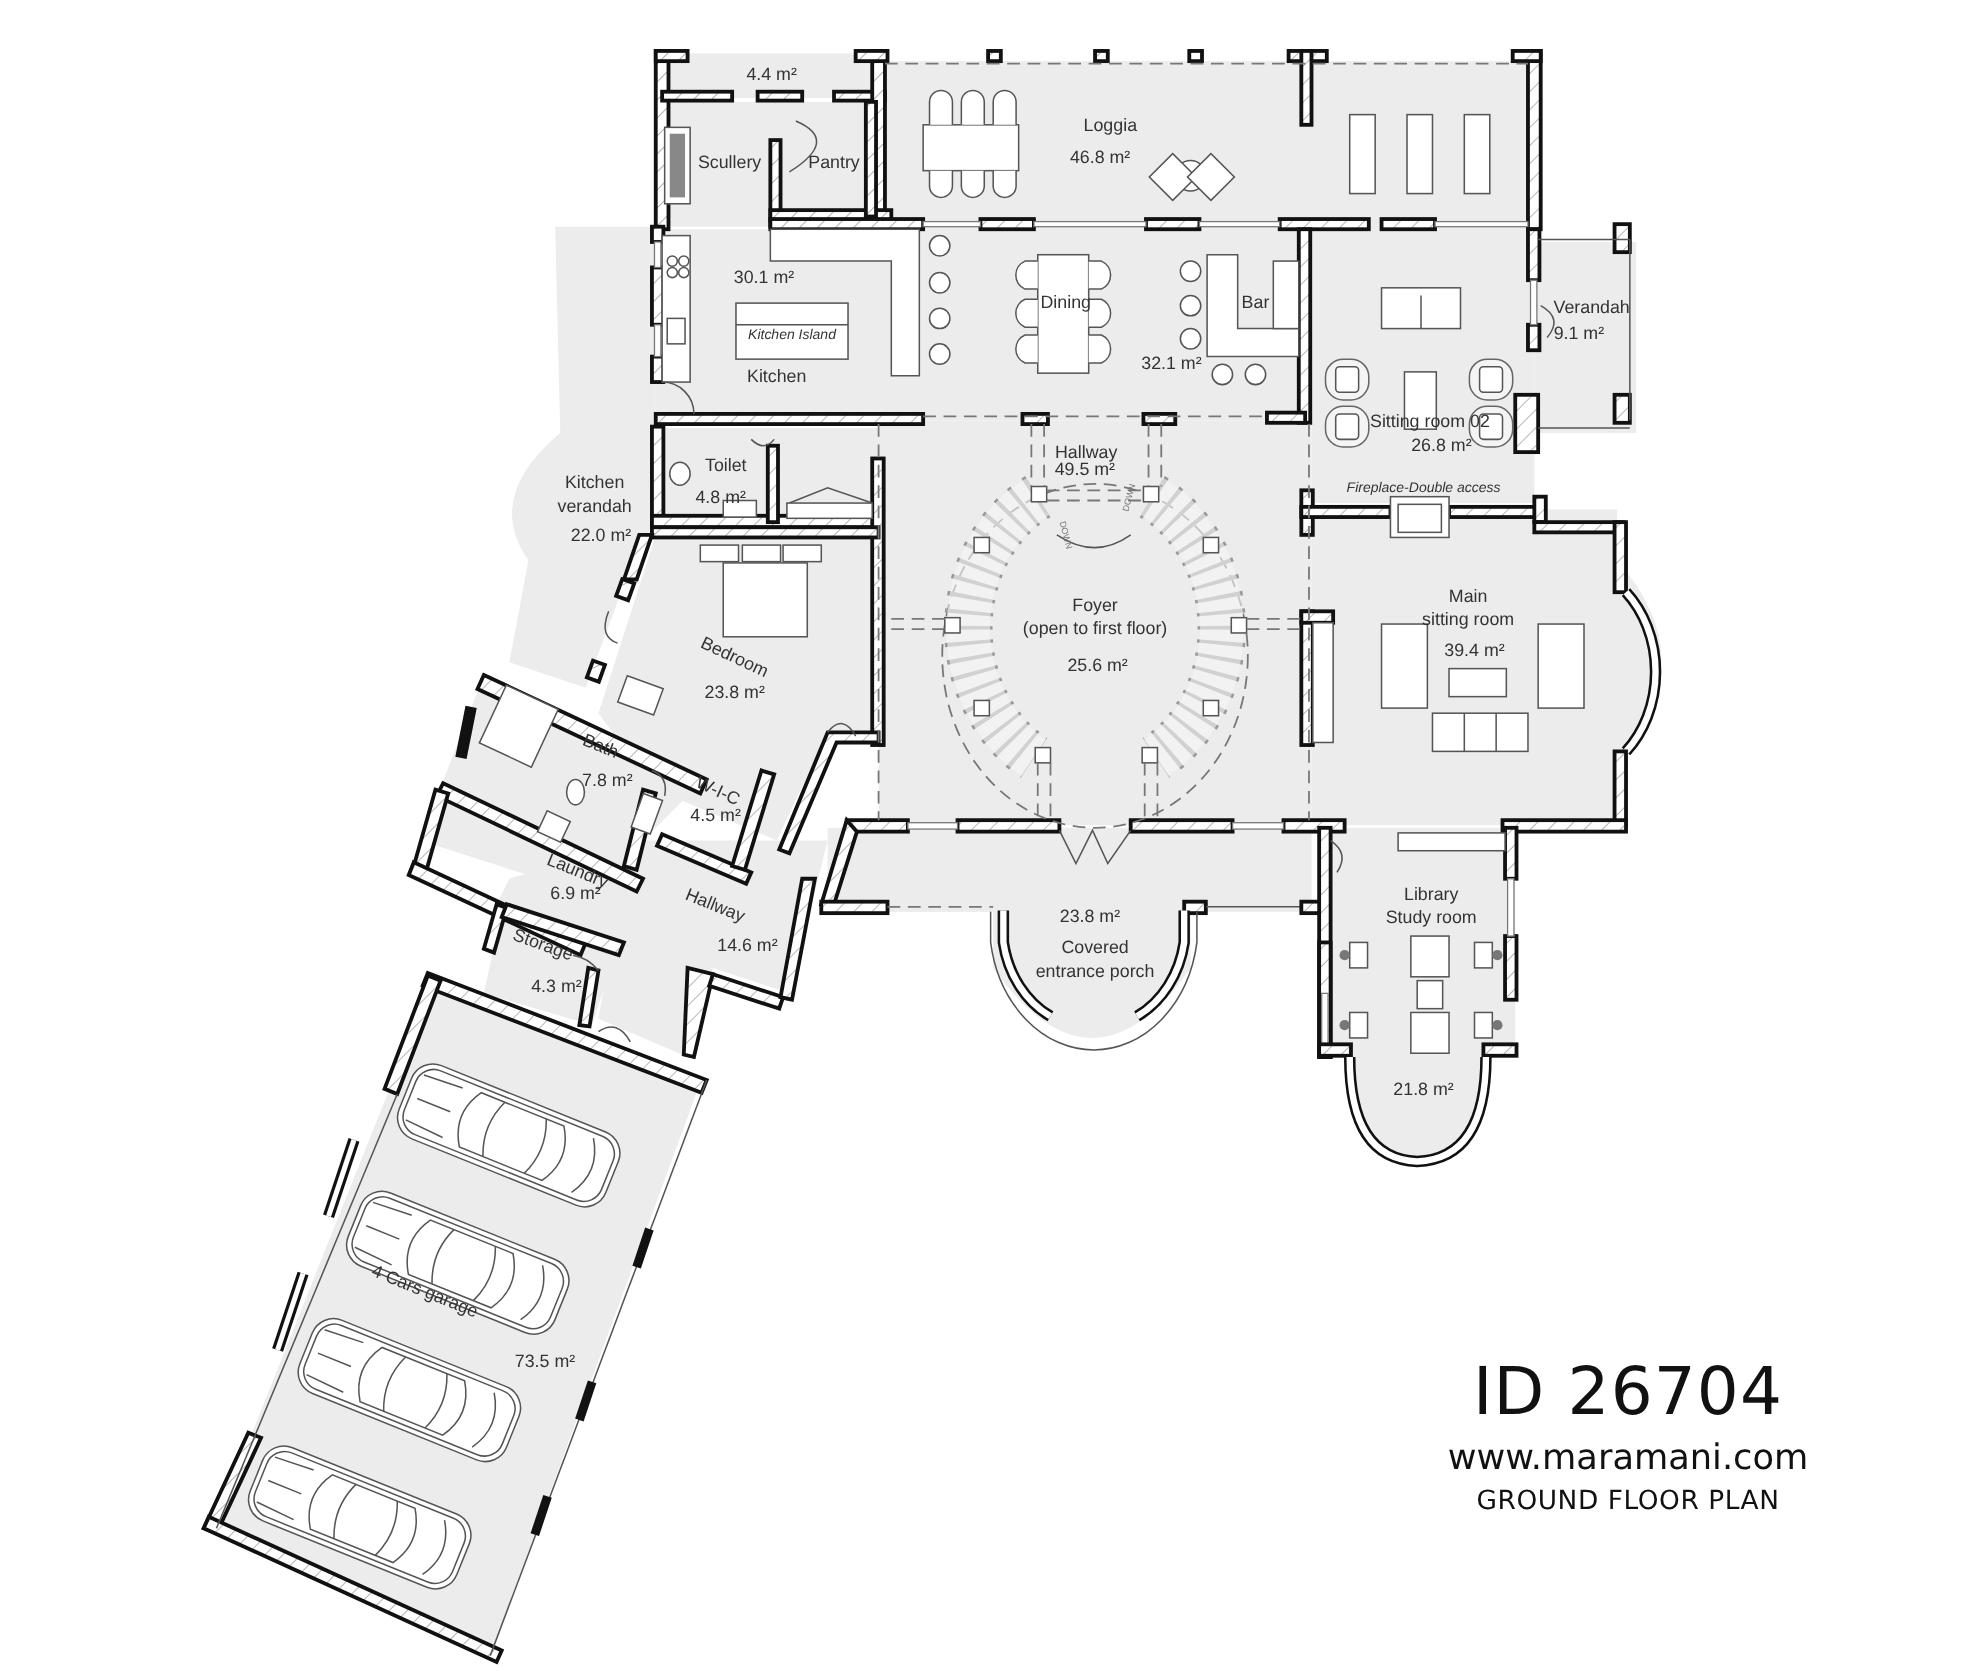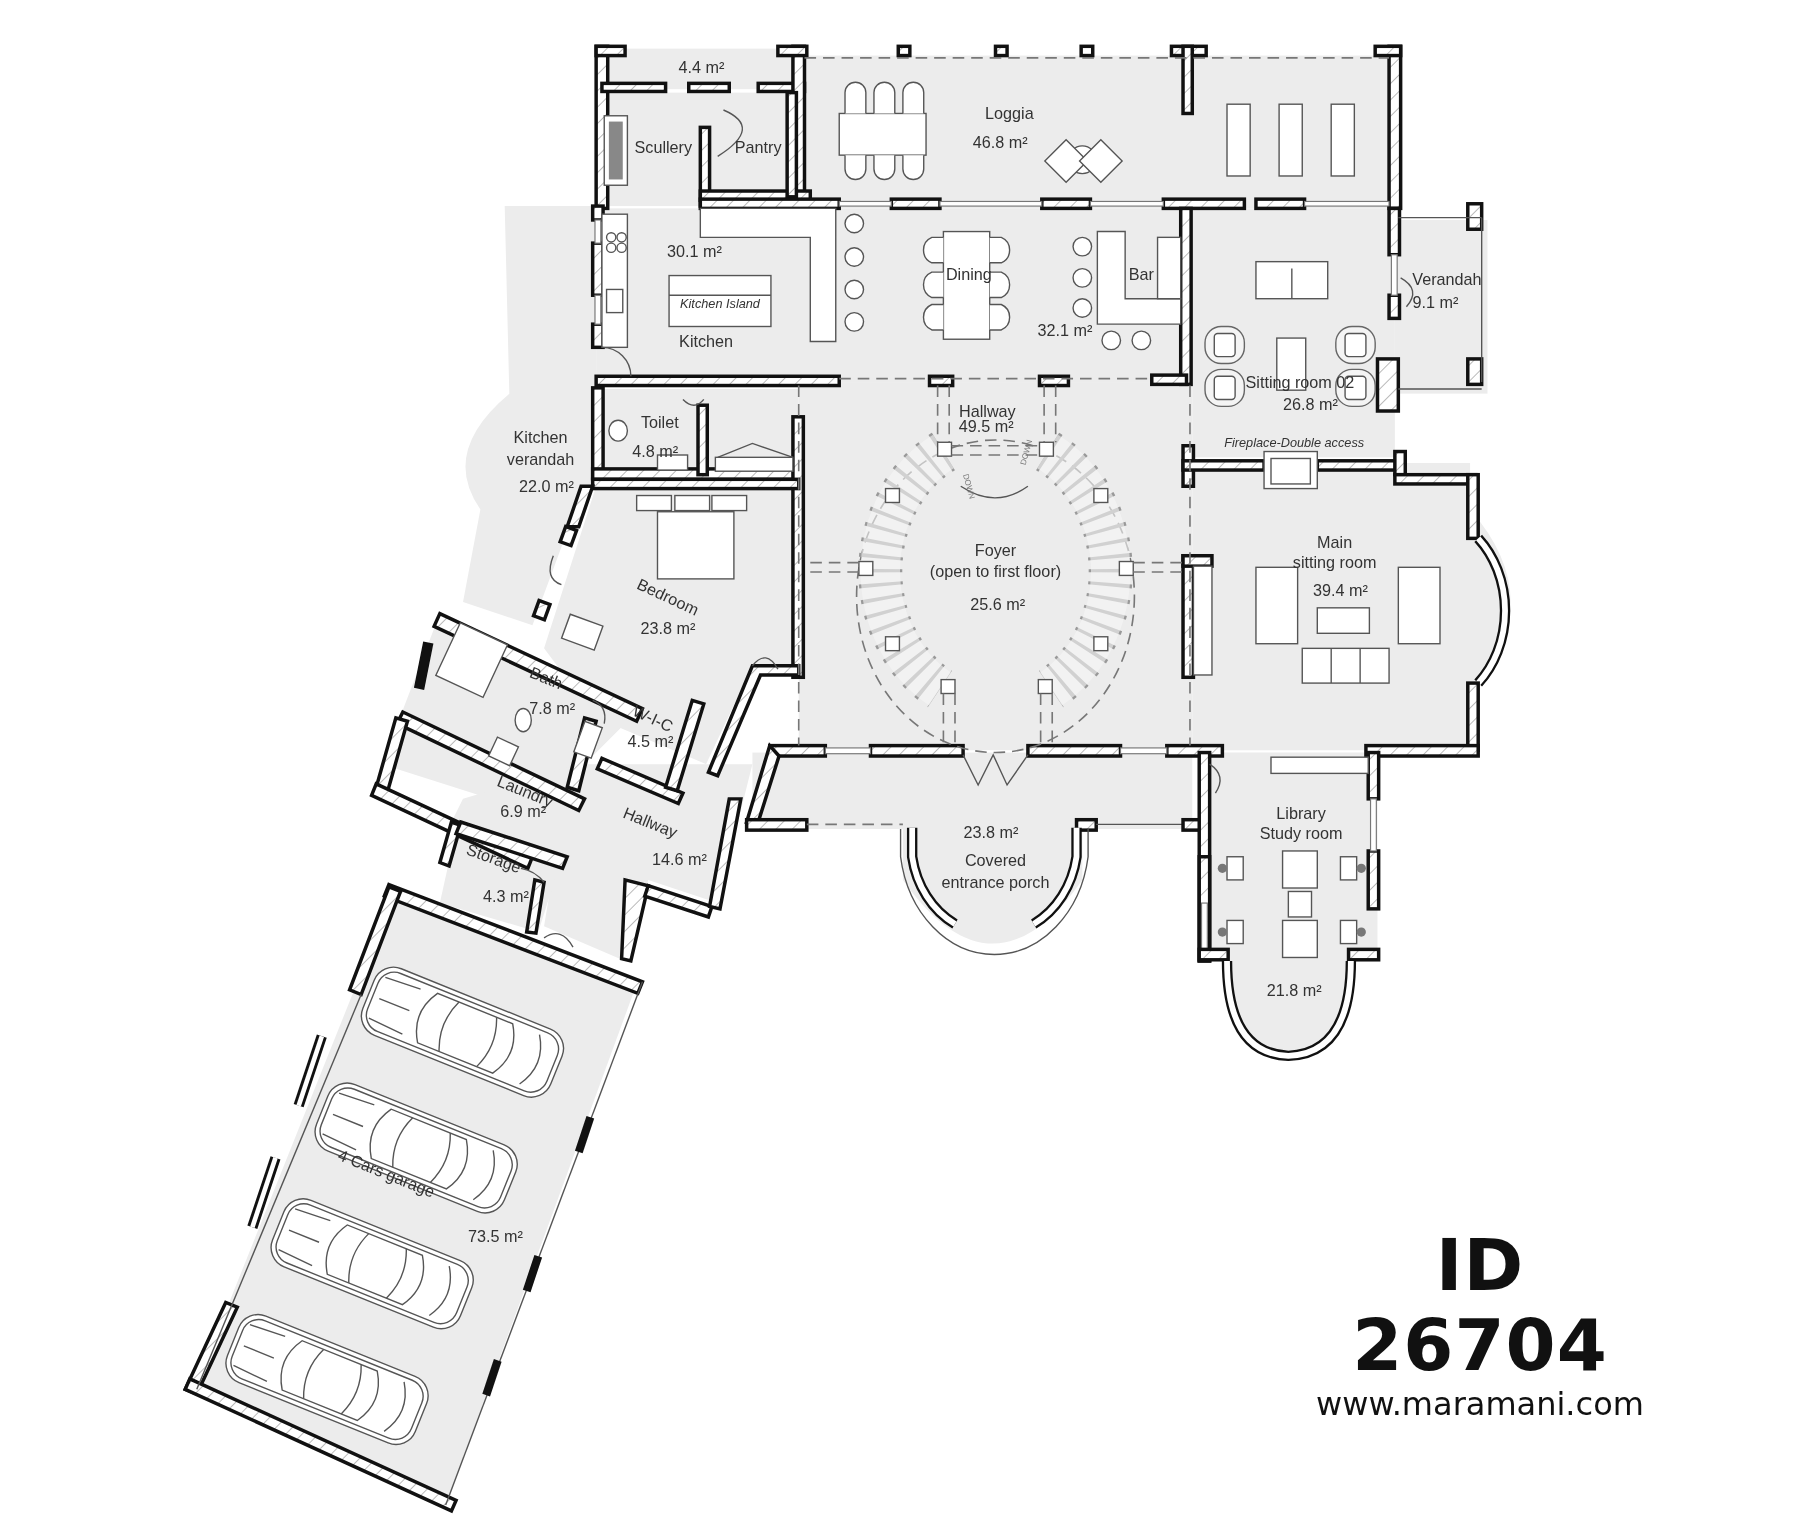--- a/index.html
+++ b/index.html
@@ -8,21 +8,21 @@
   .floor { fill:#ececec; stroke:none; }
   .wallh { fill:url(#hatch); stroke:#111; stroke-width:3; }
   .thin { fill:none; stroke:#555; stroke-width:1.2; }
   .glass { fill:#fff; stroke:#777; stroke-width:1; }
   .dash { fill:none; stroke:#777; stroke-width:1.4; stroke-dasharray:10 6; }
   .furn { fill:#fff; stroke:#555; stroke-width:1.2; }
   .furng { fill:#f4f4f4; stroke:#666; stroke-width:1.2; }
   .lbl { font-family:"Liberation Sans", sans-serif; font-size:14px; fill:#333; text-anchor:middle; }
   .lbl-i { font-family:"Liberation Sans", sans-serif; font-size:11px; fill:#333; font-style:italic; text-anchor:middle; }
   .title-block { position:absolute; left:1300px; top:1225px; width:360px; text-align:center; color:#111; font-family:"DejaVu Sans", sans-serif; }
-  .title-id { font-size:72px; font-weight:700; letter-spacing:1px; line-height:80px; }
+  .title-id { font-size:60px; font-weight:400; letter-spacing:1px; line-height:80px; }
   .title-url { font-size:32px; line-height:34px; margin-top:2px; }
   .title-sub { font-size:24px; line-height:34px; margin-top:6px; letter-spacing:0.5px; }
 </style>
 </head>
 <body>
 
 <svg id="plan" viewBox="0 0 1555 1312" preserveAspectRatio="none" xmlns="http://www.w3.org/2000/svg">
   <defs>
     <pattern id="hatch" patternUnits="userSpaceOnUse" width="10" height="10" patternTransform="rotate(45)">
       <rect width="10" height="10" fill="#fff"></rect>
@@ -446,13 +446,14 @@
     <text class="lbl" x="1118" y="860">21.8 m²</text>
 
     <text class="lbl" x="332" y="1018" transform="rotate(22 332 1018)">4 Cars garage</text>
     <text class="lbl" x="428" y="1073">73.5 m²</text>
   </g>
 </svg>
 
 <div class="title-block">
   <div class="title-id">ID 26704</div>
   <div class="title-url">www.maramani.com</div>
+  <div class="title-sub">GROUND FLOOR PLAN</div>
 </div>
 
 </body></html>

